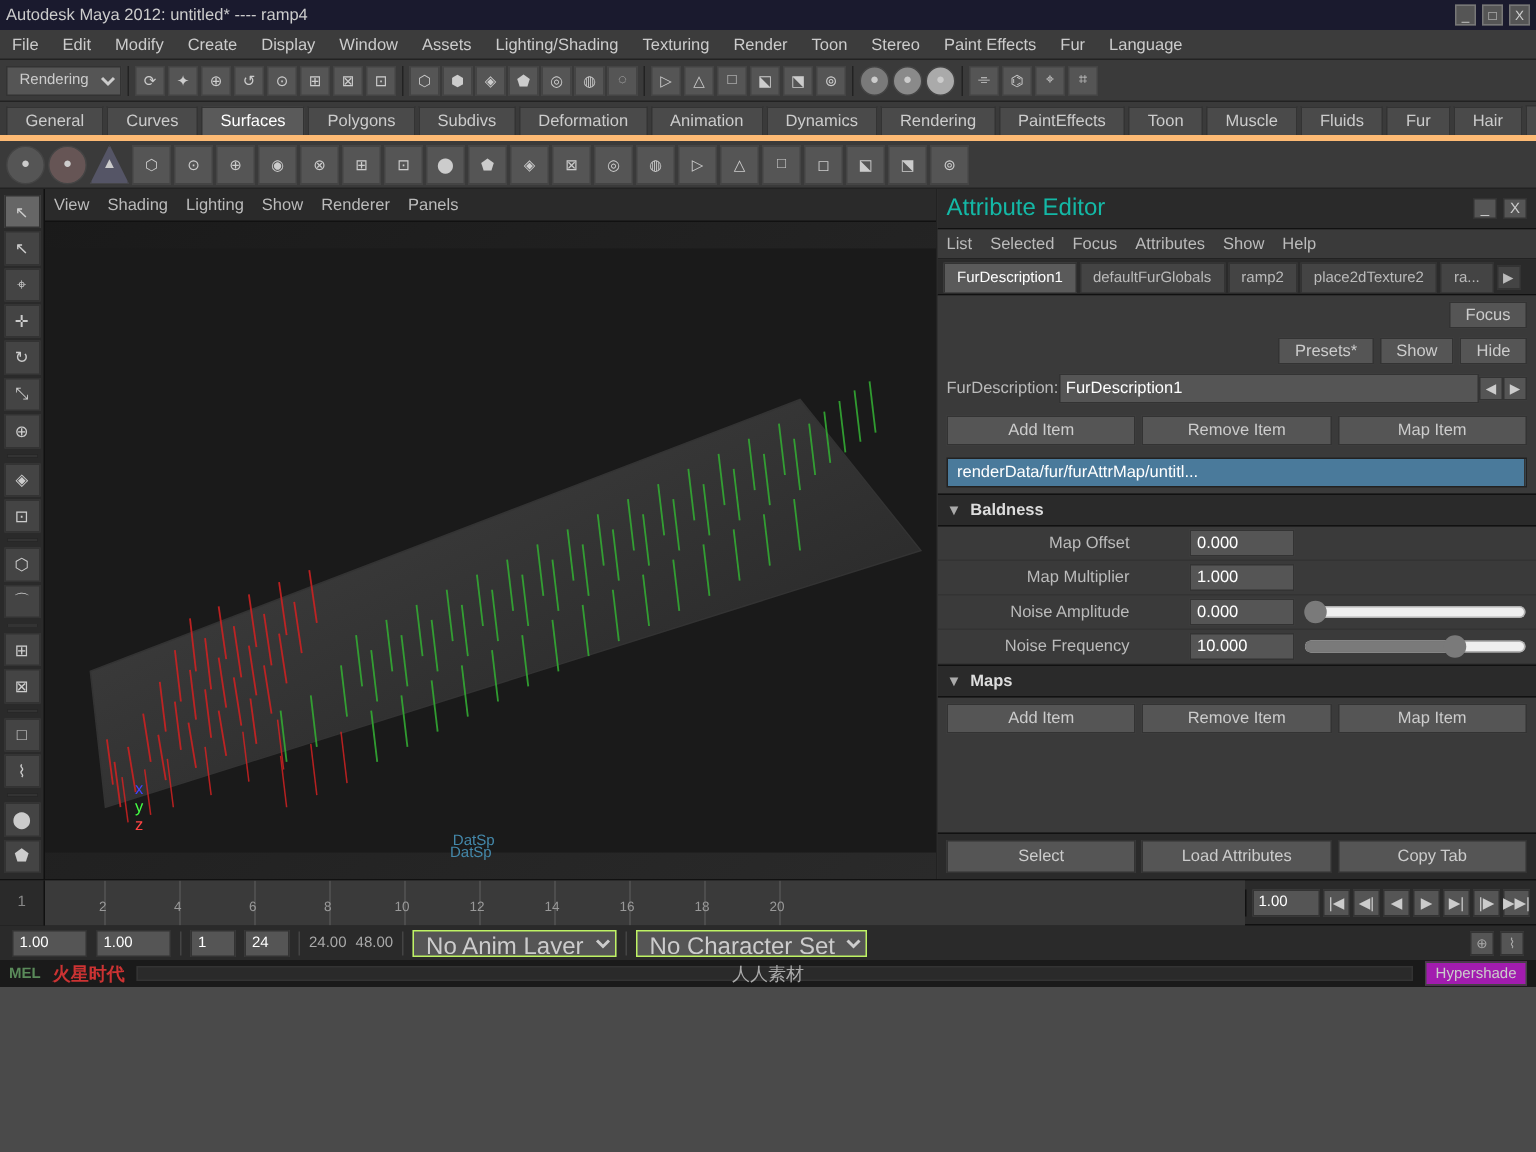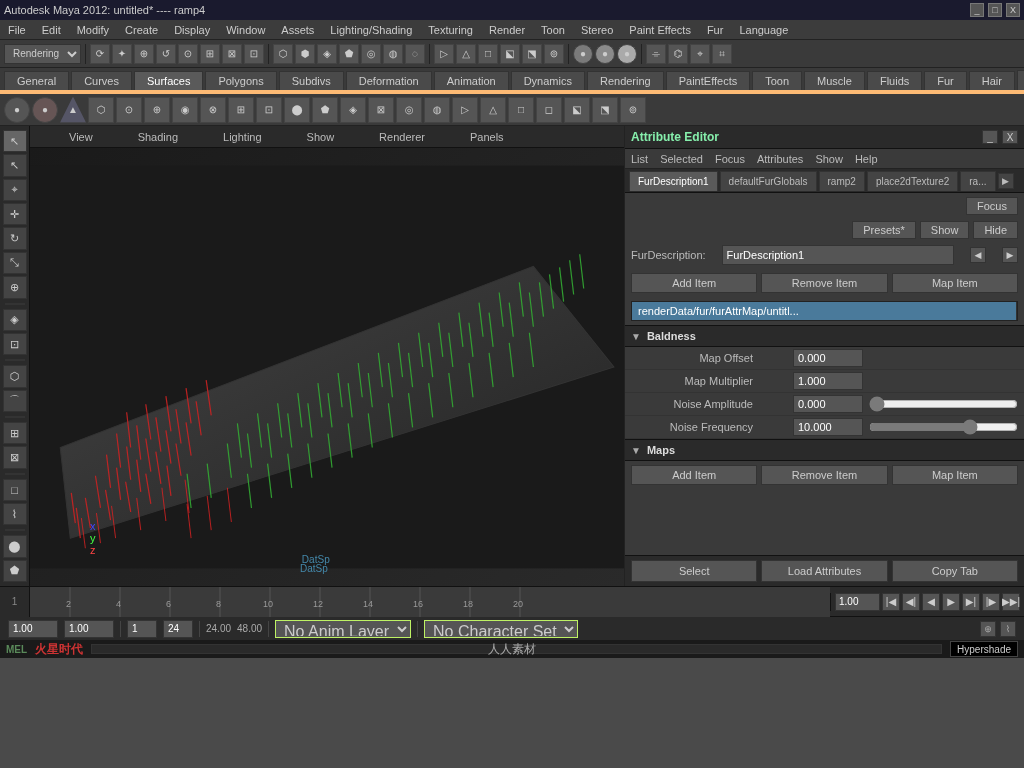--- a/index.html
+++ b/index.html
@@ -156,21 +156,20 @@
       display: flex;
       align-items: center;
       padding: 0 6px;
       gap: 12px;
       border-bottom: 1px solid #111;
     }
     .vp-menu {
       color: #bbb;
       font-size: 11px;
       cursor: pointer;
-      margin-left: 33px;
     }
 
     #viewport-canvas {
       width: 100%;
       height: calc(100% - 22px);
       background: linear-gradient(135deg, #1a1a1a 0%, #2a2a2a 100%);
       position: relative;
     }
 
     
@@ -183,21 +182,21 @@
       overflow: hidden;
     }
     #attr-header {
       background: #2a2a2a;
       padding: 4px 6px;
       display: flex;
       justify-content: space-between;
       align-items: center;
       border-bottom: 1px solid #111;
     }
-    #attr-header .title { color: #86efac; font-size: 12px; font-weight: bold; }
+    #attr-header .title { color: #14b8a6; font-size: 16px; font-weight: normal; }
     #attr-header .btns { display: flex; gap: 4px; }
     .small-btn {
       background: #555;
       border: 1px solid #333;
       color: #ccc;
       font-size: 10px;
       padding: 1px 4px;
       cursor: pointer;
       width: 16px; height: 14px;
       display: flex; align-items: center; justify-content: center;
@@ -270,21 +269,21 @@
       padding: 2px 10px;
       cursor: pointer;
       font-size: 11px;
     }
 
     
     #fur-desc-row {
       display: flex;
       align-items: center;
       padding: 4px 6px;
-      gap: 16px;
+      gap: 0;
     }
     .fur-desc-label { color: #bbb; font-size: 11px; }
     .fur-desc-input {
       flex: 1;
       background: #555;
       border: 1px solid #333;
       color: #fff;
       padding: 2px 4px;
       font-size: 11px;
       height: 20px;
@@ -974,16 +973,16 @@
 </div>
 
 <div id="bottombar" style="height:18px; background:#1a1a1a; display:flex; align-items:center; padding:0 6px; font-size:10px; color:#888; gap:8px;">
   <span class="mel-label">MEL</span>
   <span style="color:#cc3333; font-weight:bold; font-size:12px;">火星时代</span>
   <div style="flex:1; height:10px; background:#2a2a2a; border:1px solid #333;"></div>
   <div style="position:absolute; left:50%; transform:translateX(-50%);">
     <span style="color:#aaa; font-size:12px;">人人素材</span>
   </div>
 
-  <div style="border:1px solid #444; padding:0 6px; height:16px; display:flex; align-items:center; cursor:pointer; background:#000000;">
+  <div style="border:1px solid #444; padding:0 6px; height:16px; display:flex; align-items:center; cursor:pointer; background:#a21caf;">
     <span style="color:#ccc; font-size:10px;">Hypershade</span>
   </div>
 </div>
 
 </body></html>

